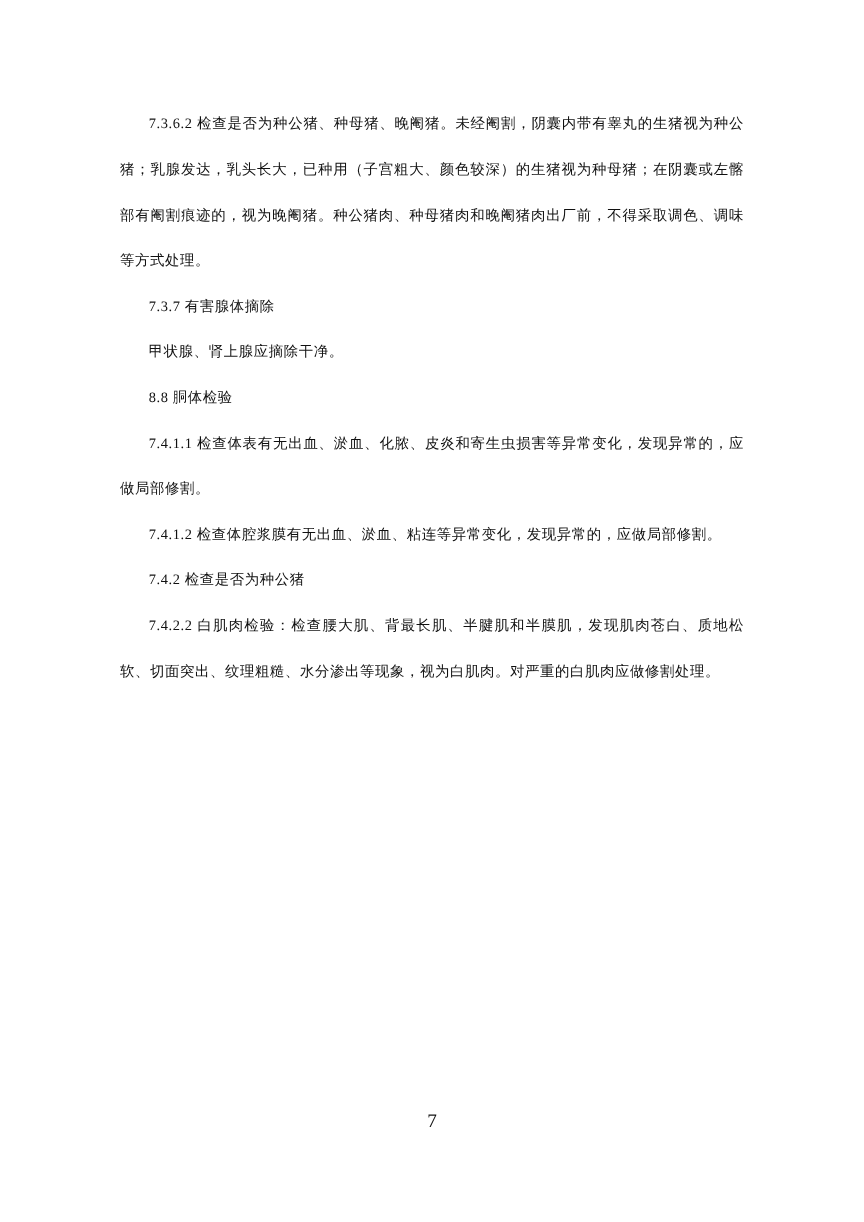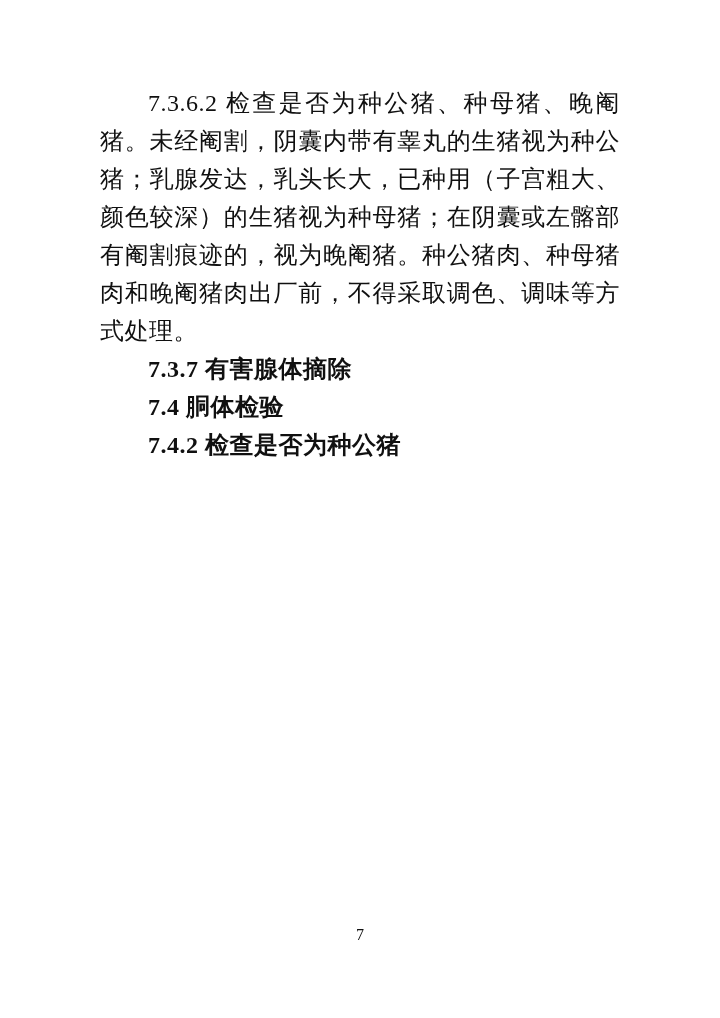--- a/index.html
+++ b/index.html
@@ -19,51 +19,55 @@
   }
   .doc-content {
     position: absolute;
     left: 100px;
     top: 84px;
     width: 520px;
   }
   .doc-paragraph,
   .doc-heading {
     margin: 0;
-    font-size: 24px;
+    font-size: 12px;
     line-height: 38px;
     text-indent: 2em;
     letter-spacing: 0.5px;
   }
   .doc-paragraph {
     text-align: justify;
     font-weight: normal;
   }
   .doc-heading {
     text-align: left;
-    font-weight: bold;
+    font-weight: normal;
   }
   .page-footer {
     position: absolute;
     left: 0;
     top: 924px;
     width: 100%;
     text-align: center;
     font-size: 16px;
     line-height: 22px;
     color: #101010;
   }
 </style>
 </head>
 <body>
 
 <div class="page">
   <div class="doc-content">
 
   <div class="doc-paragraph">7.3.6.2 检查是否为种公猪、种母猪、晚阉猪。未经阉割，阴囊内带有睾丸的生猪视为种公猪；乳腺发达，乳头长大，已种用（子宫粗大、颜色较深）的生猪视为种母猪；在阴囊或左髂部有阉割痕迹的，视为晚阉猪。种公猪肉、种母猪肉和晚阉猪肉出厂前，不得采取调色、调味等方式处理。</div>
       <div class="doc-heading">7.3.7 有害腺体摘除</div>
-      <div class="doc-heading">7.4 胴体检验</div>
+      <div class="doc-paragraph">甲状腺、肾上腺应摘除干净。</div>
+      <div class="doc-heading">8.8 胴体检验</div>
+      <div class="doc-paragraph">7.4.1.1 检查体表有无出血、淤血、化脓、皮炎和寄生虫损害等异常变化，发现异常的，应做局部修割。</div>
+      <div class="doc-paragraph">7.4.1.2 检查体腔浆膜有无出血、淤血、粘连等异常变化，发现异常的，应做局部修割。</div>
       <div class="doc-heading">7.4.2 检查是否为种公猪</div>
+      <div class="doc-paragraph">7.4.2.2 白肌肉检验：检查腰大肌、背最长肌、半腱肌和半膜肌，发现肌肉苍白、质地松软、切面突出、纹理粗糙、水分渗出等现象，视为白肌肉。对严重的白肌肉应做修割处理。</div>
     </div>
   <div class="page-footer">
     <span>7</span>
   </div>
 </div>
 
 </body></html>

